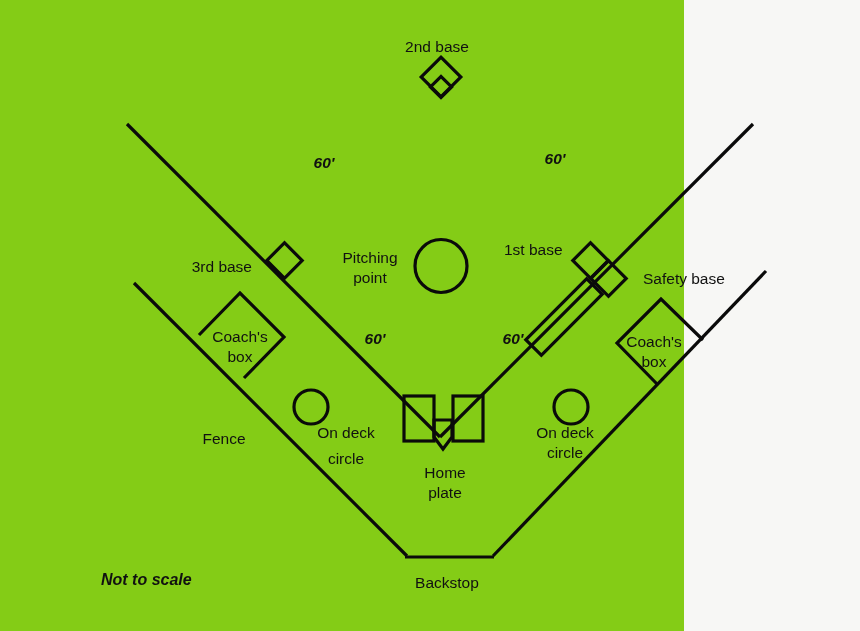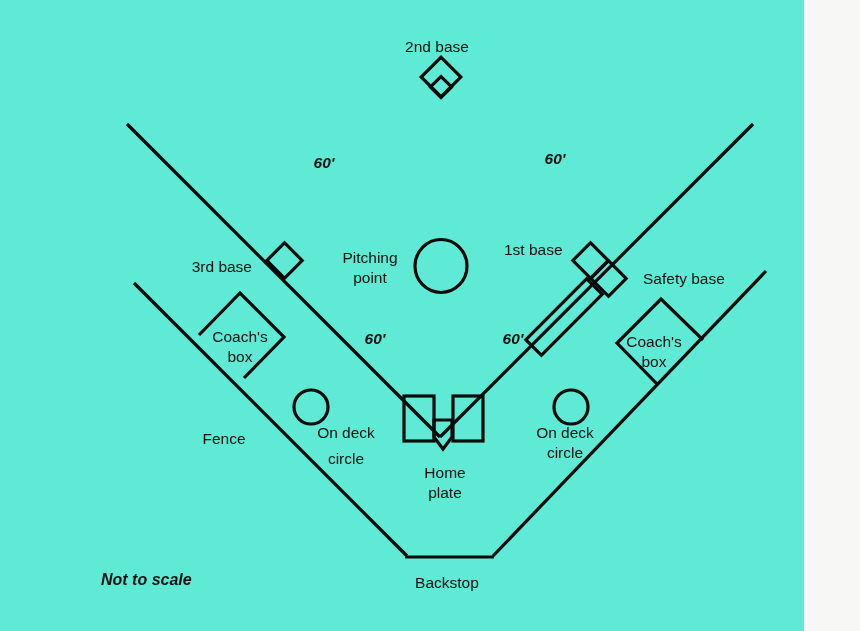--- a/index.html
+++ b/index.html
@@ -9,23 +9,23 @@
   }
   body {
     width: 860px;
     height: 631px;
     background: #f7f7f5;
     font-family: "Liberation Sans", sans-serif;
     overflow: hidden;
   }
   #diagram-root {
     position: relative;
-    width: 804px;
+    width: 684px;
     height: 631px;
-    background: #5eead4;
+    background: #84cc16;
   }
   svg#field-svg {
     display: block;
     width: 860px;
     height: 631px;
   }
   .field-line {
     fill: none;
     stroke: #0a0a0a;
     stroke-width: 3.2;

